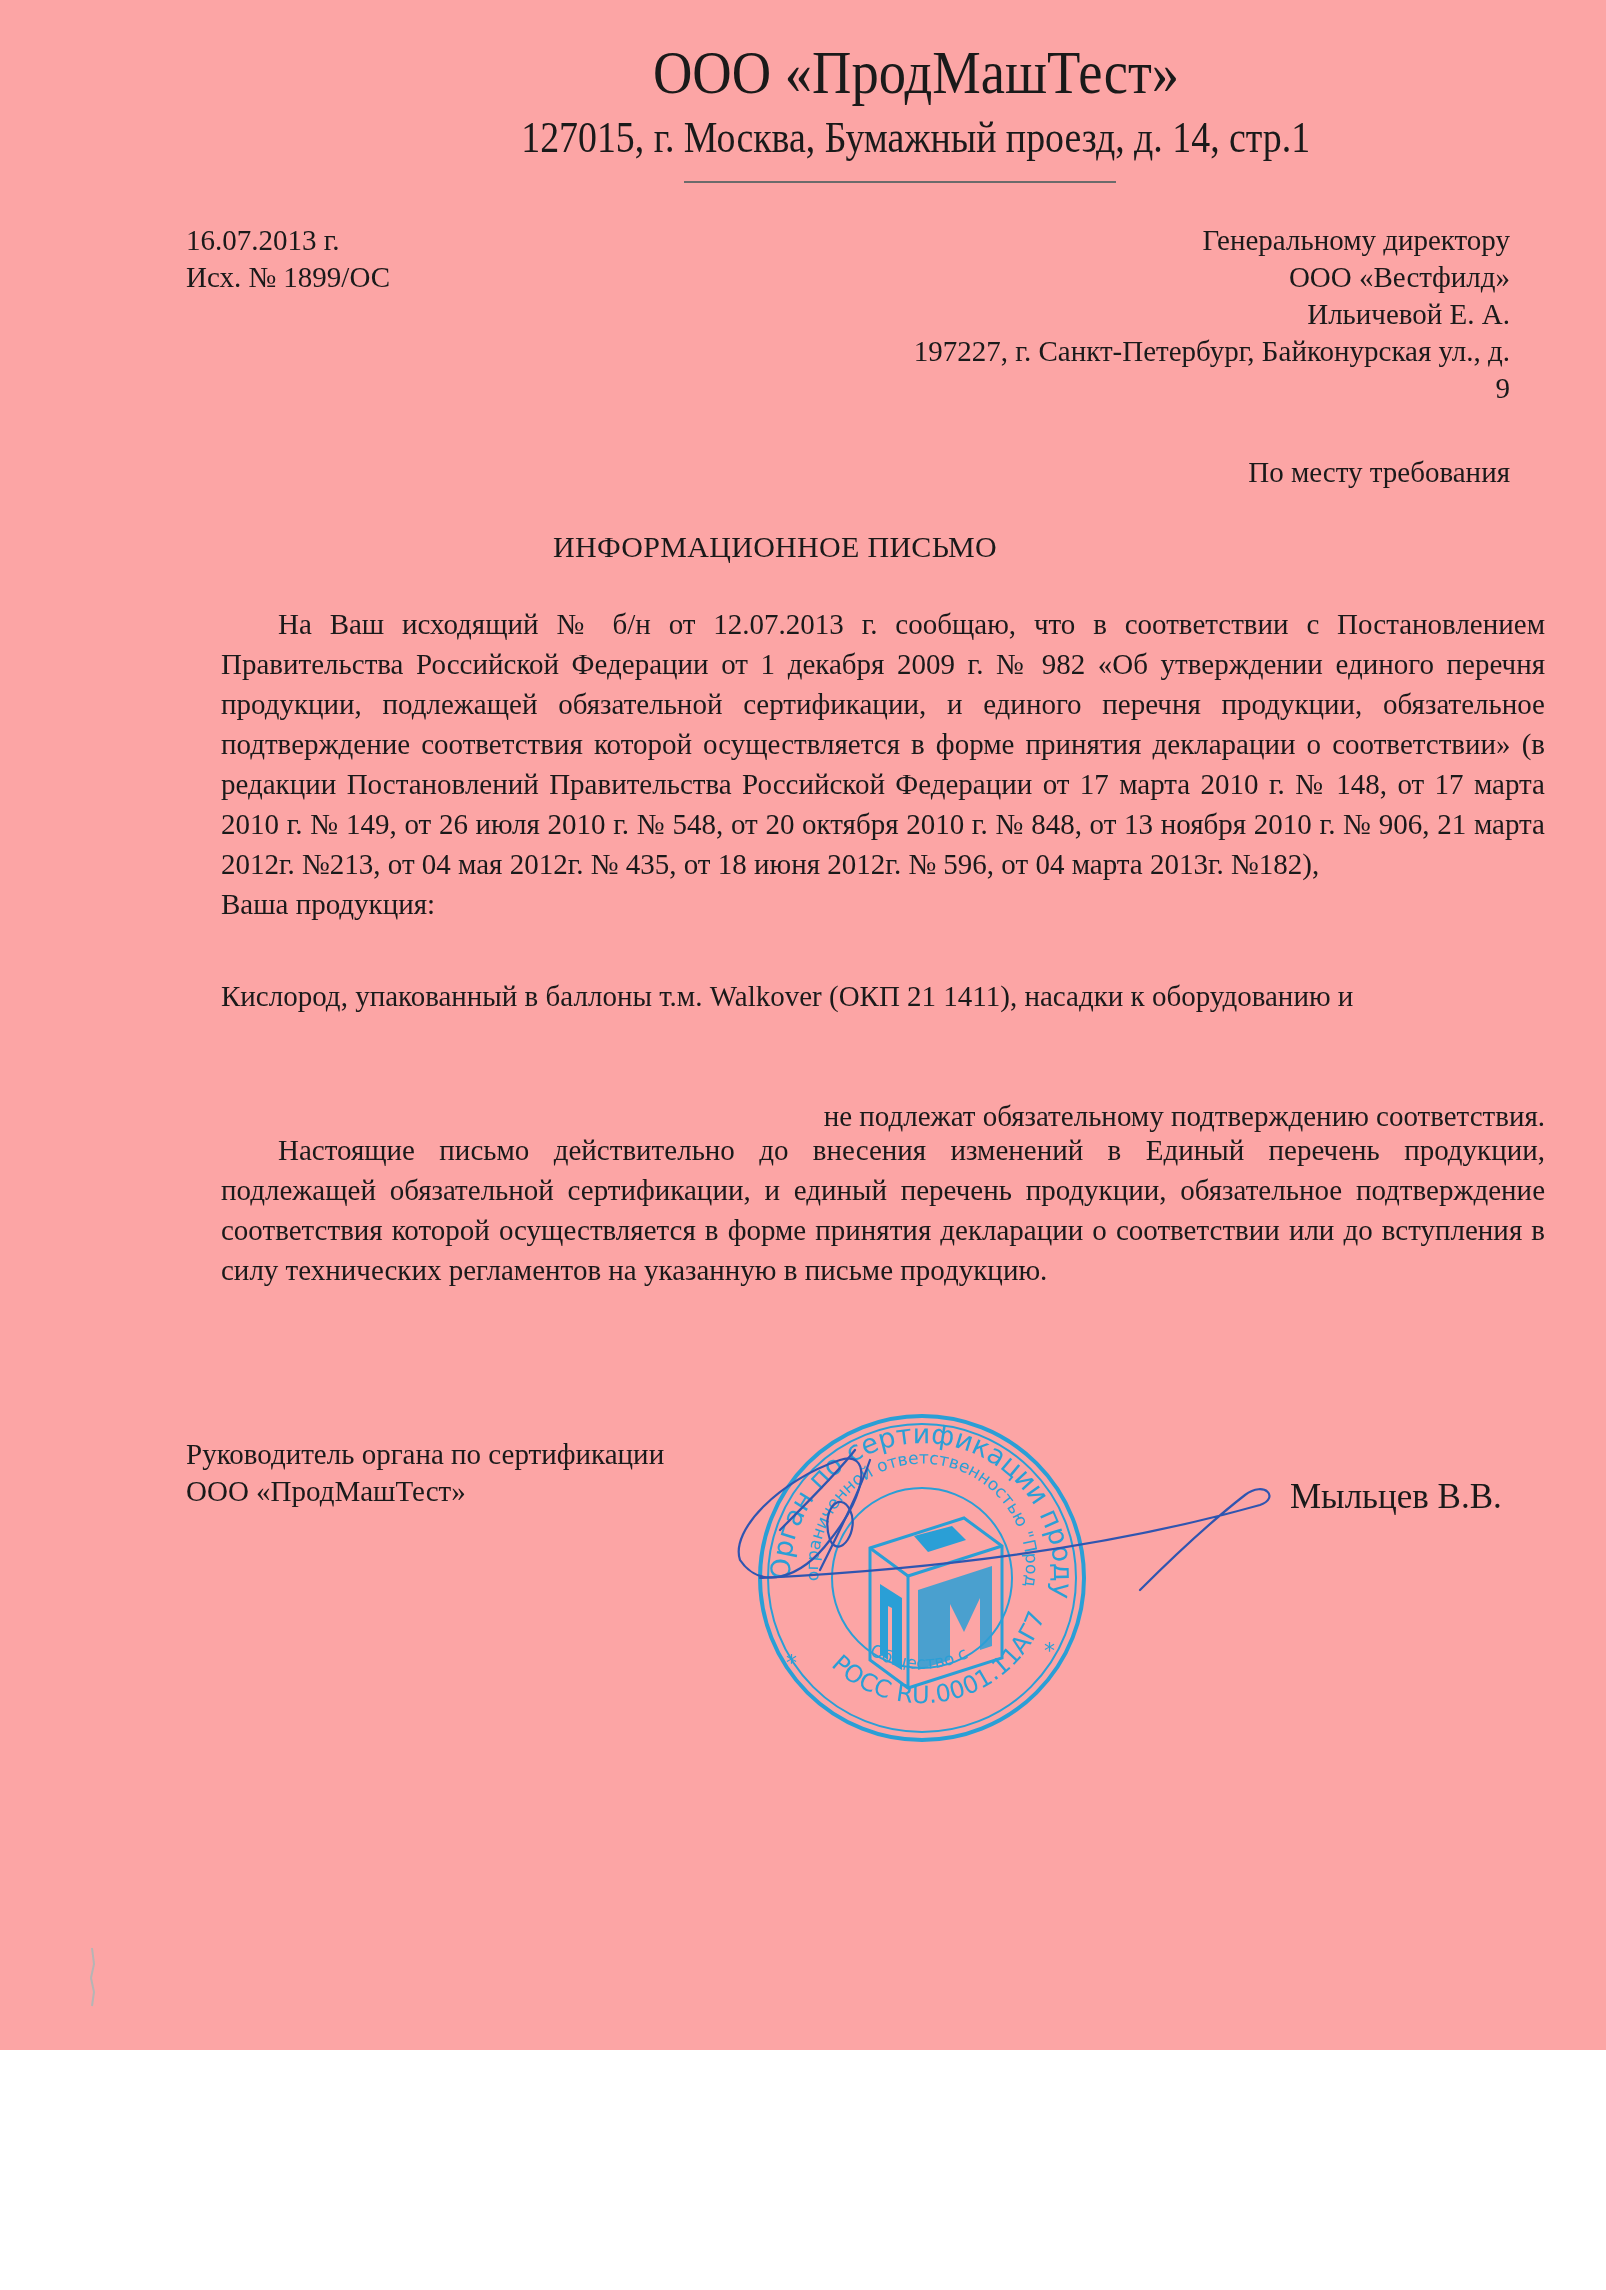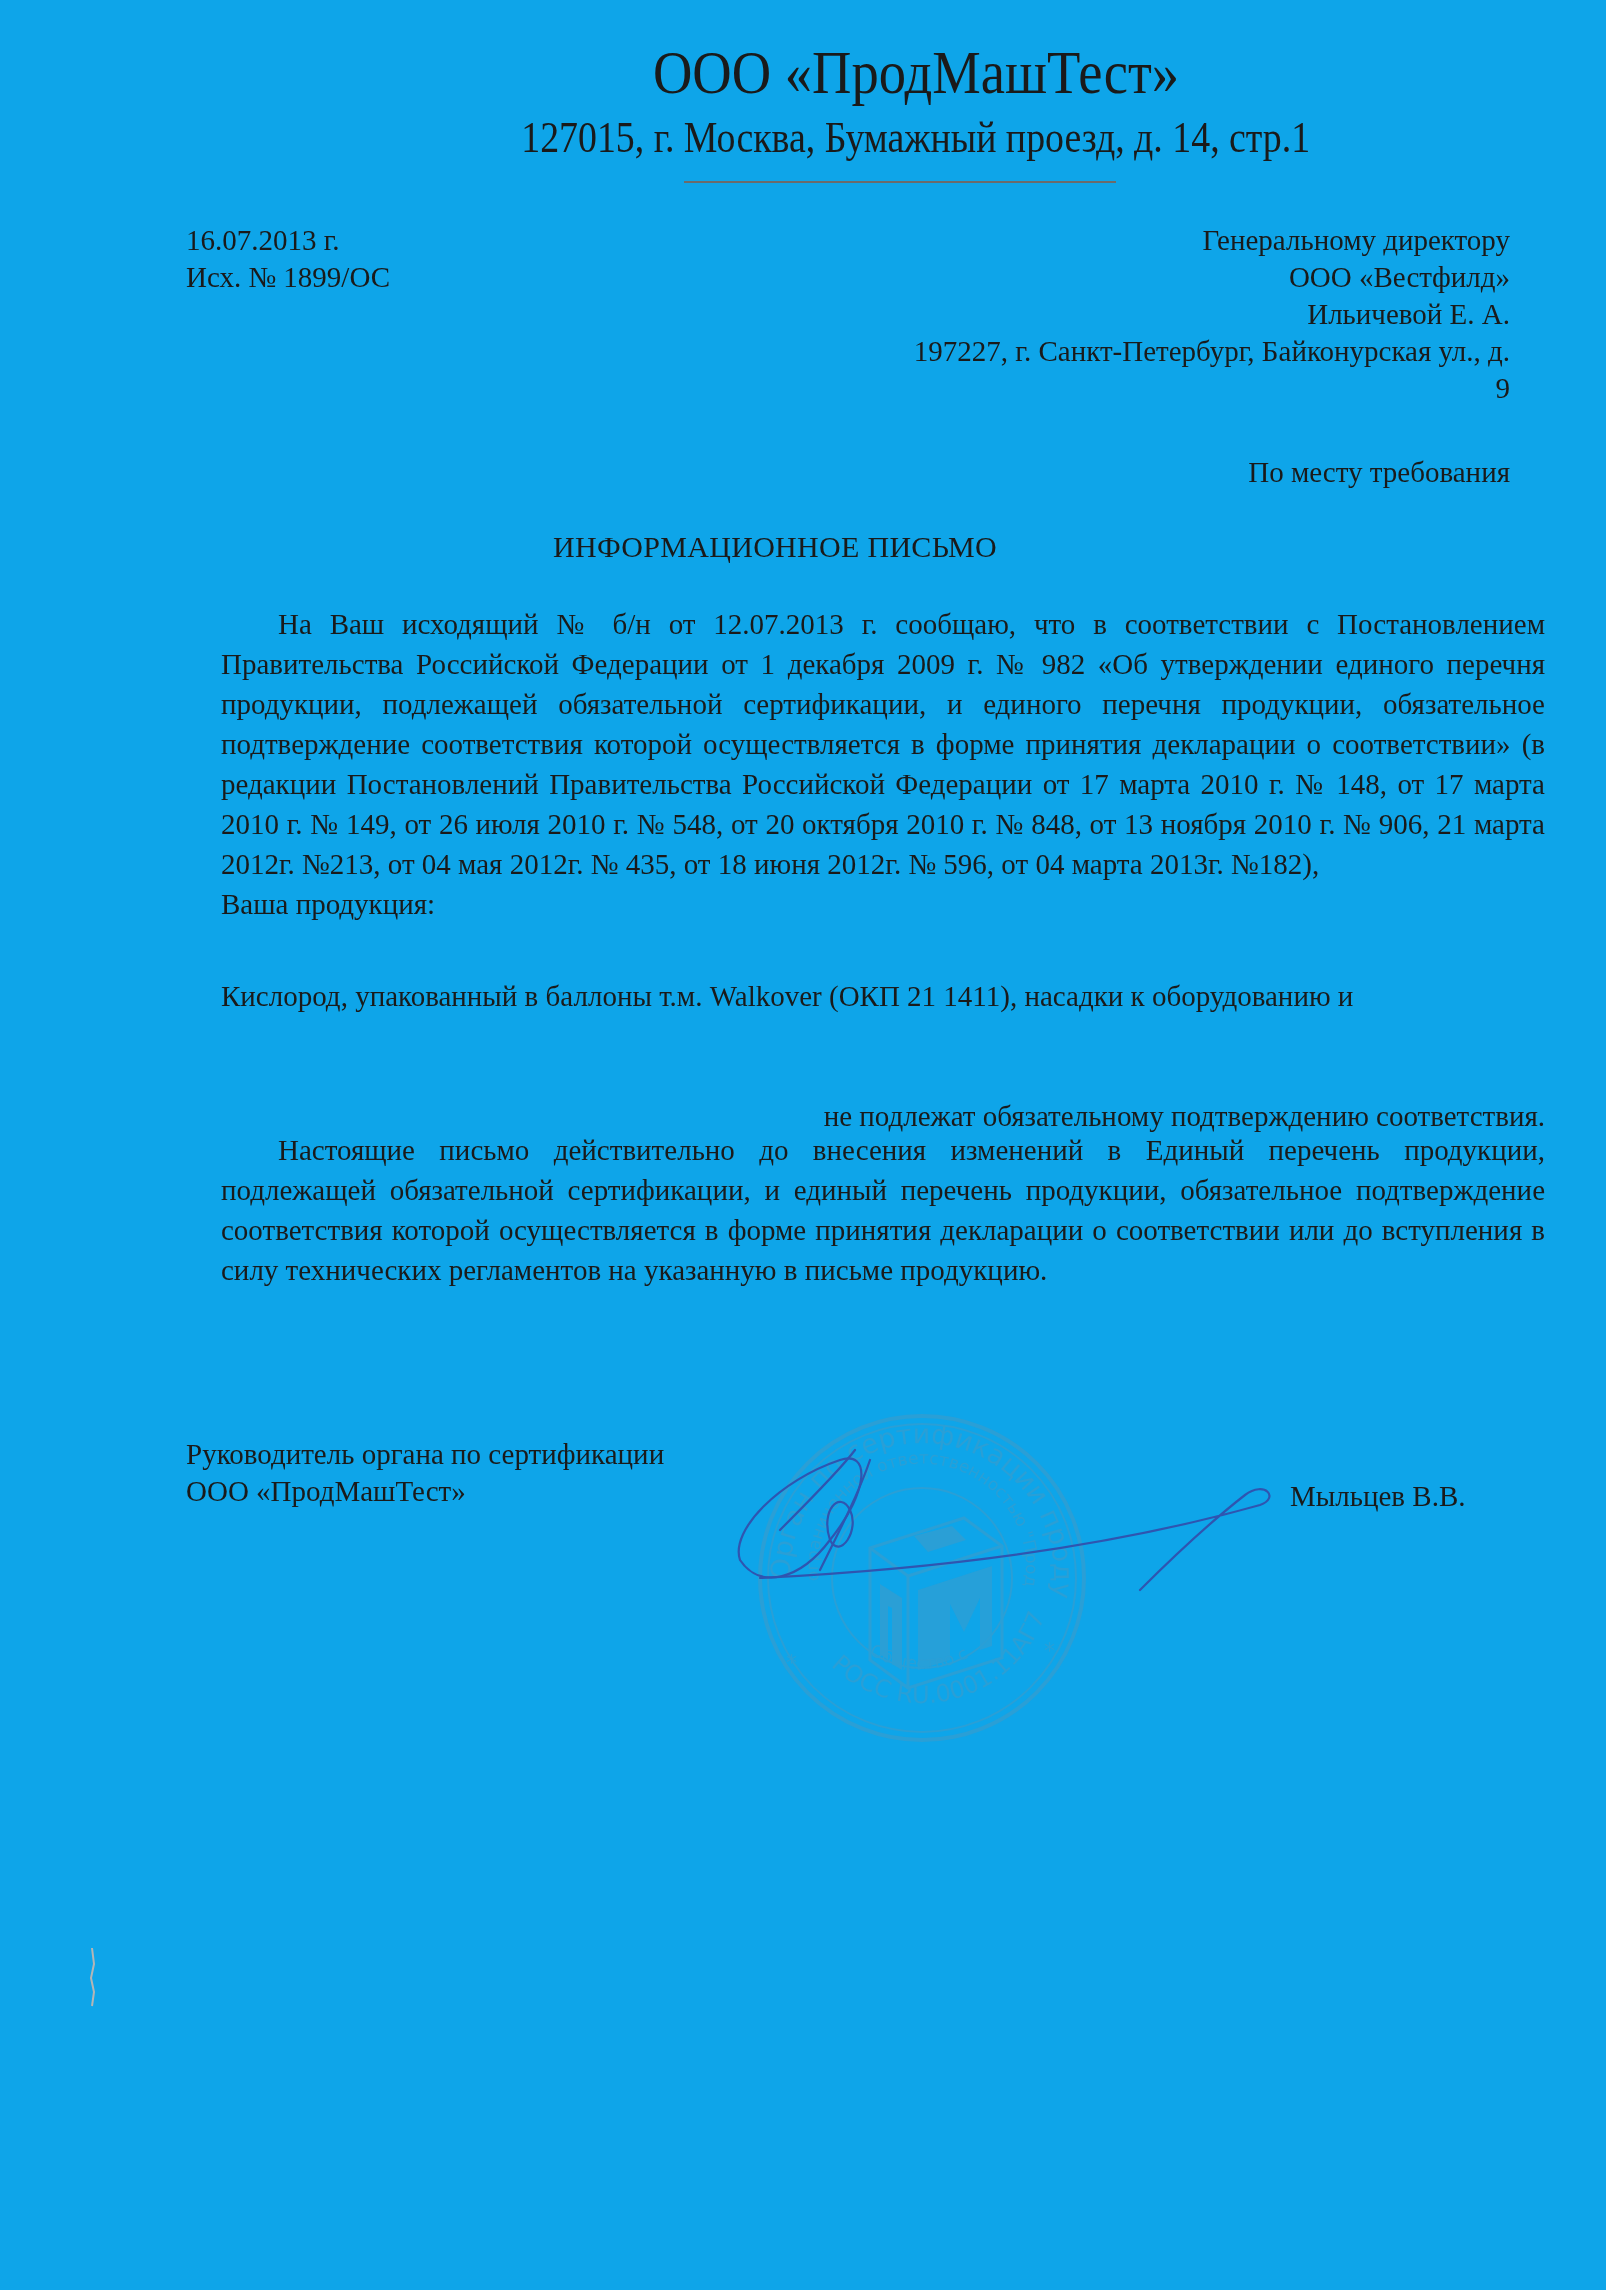--- a/index.html
+++ b/index.html
@@ -1,18 +1,18 @@
 <!DOCTYPE html>
 <html><head>
   <meta charset="utf-8">
   <style>
     html, body { margin:0; padding:0; background:#ffffff; }
     body { width:1606px; height:2290px; position:relative; overflow:hidden;
            font-family:"Liberation Serif","DejaVu Serif",serif; color:#1a1a1a; }
-    .page { position:absolute; left:0; top:0; width:1606px; height:2290px; background:#0ea5e9;text-decoration:underline; }
+    .page { position:absolute; left:0; top:0; width:1606px; height:2050px; background:#fca5a5;text-decoration:underline; }
 
     .header-title { position:absolute; left:0; width:1606px; top:36px; text-align:center;
                     font-size:62px; line-height:72px; letter-spacing:0; transform:translateX(113px); }
     .header-title span { display:inline-block; transform:scaleX(0.88); transform-origin:center; }
     .header-address { position:absolute; left:0; width:1606px; top:112px; text-align:center;
                       font-size:44px; line-height:52px; transform:translateX(113px); }
     .header-address span { display:inline-block; transform:scaleX(0.86); transform-origin:center; }
     .header-rule { position:absolute; left:684px; top:181px; width:432px; height:2px; background:#6b6b6b; }
 
     .meta { position:absolute; left:186px; top:222px; font-size:29px; line-height:37px; }
@@ -22,21 +22,21 @@
     .doc-title { position:absolute; left:0; width:1606px; top:528px; text-align:center; font-size:30px; line-height:38px;
                  transform:translateX(-28px); letter-spacing:0.3px; }
 
     .body-block { position:absolute; left:186px; width:1324px; font-size:29px; line-height:40px; text-align:justify;margin-left:35px; }
     .p1 { top:604px; text-indent:57px; }
     .p2 { top:976px; text-align:left; }
     .p3 { top:1096px; text-align:right; }
     .p4 { top:1130px; text-indent:57px; }
 
     .signatory { position:absolute; left:186px; top:1436px; font-size:29px; line-height:37px; }
-    .signer-name { position:absolute; left:1290px; top:1478px; font-size:29px; line-height:37px; }
+    .signer-name { position:absolute; left:1290px; top:1478px; font-size:35px; line-height:37px; }
 
     .stamp { position:absolute; left:752px; top:1408px; width:340px; height:340px; }
     .signature { position:absolute; left:720px; top:1420px; width:560px; height:240px; }
     .scan-mark { position:absolute; left:82px; top:1944px; width:22px; height:70px; }
   </style>
 </head>
 <body>
 
 <div class="page">
 

